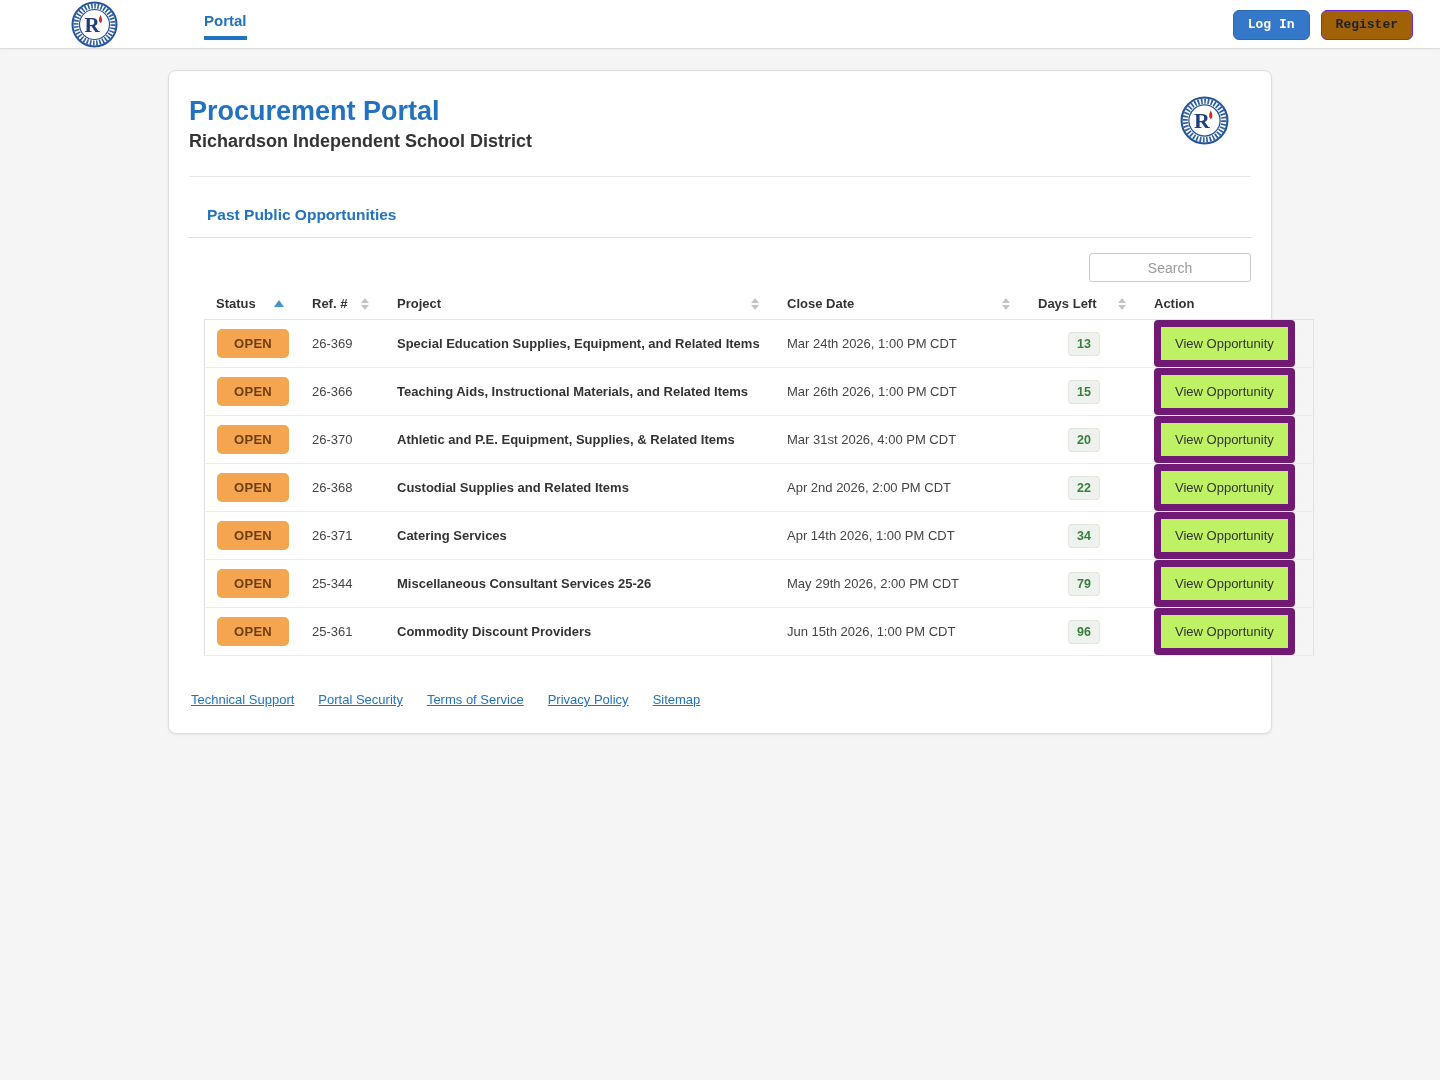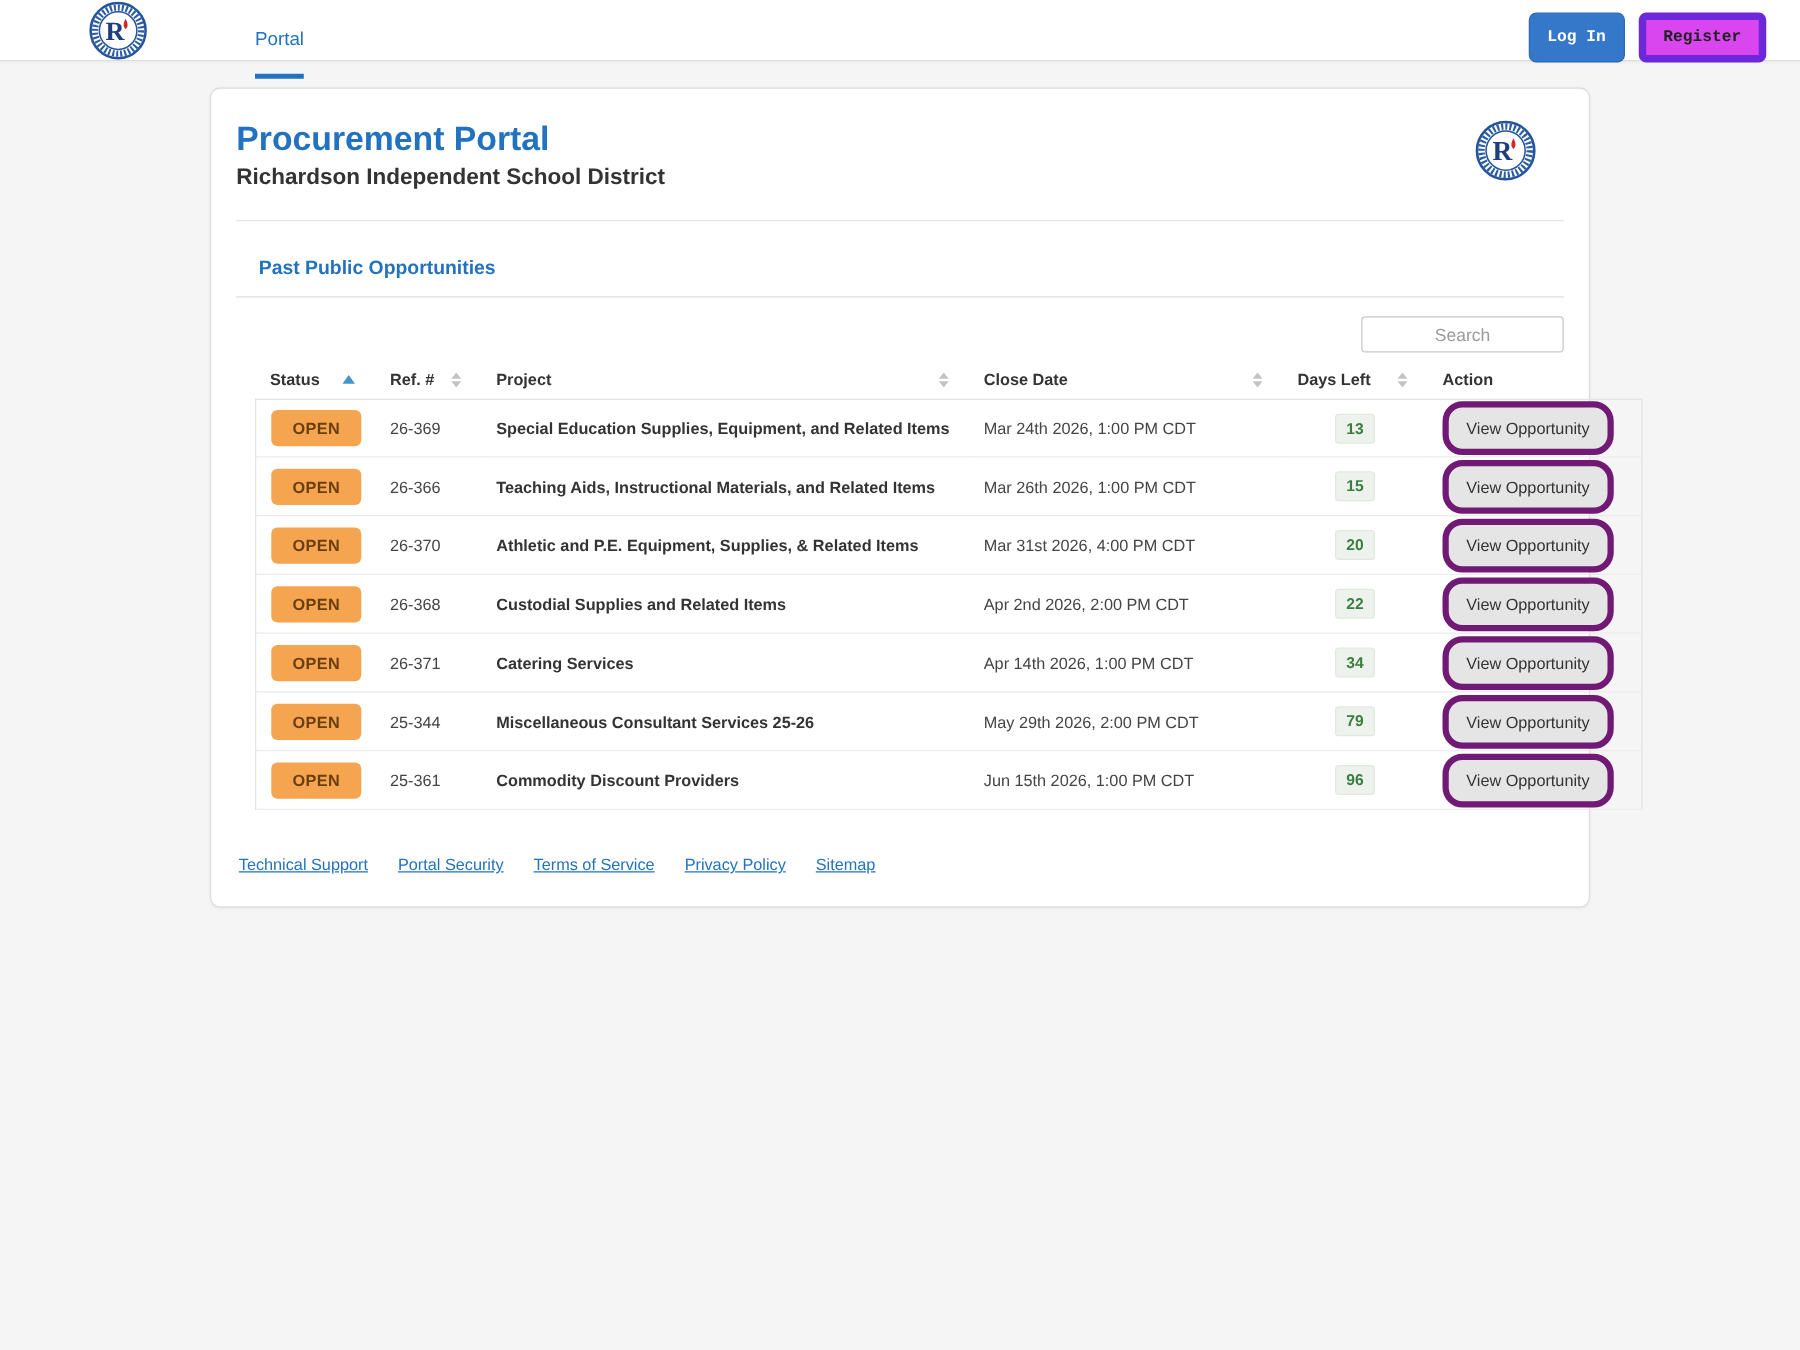--- a/index.html
+++ b/index.html
@@ -28,24 +28,24 @@
   }
   .nav-logo{
     position:absolute;
     left:71px; top:1px;
     width:47px;height:47px;
     cursor:pointer;
   }
   .portal-link{
     position:absolute;
     left:204px; top:0;
-    height:63px;
+    height:40px;
     display:flex;align-items:center;
     color:var(--accent-blue);
-    font-weight:normal;
+    font-weight:bold;
     font-size:15px;
     cursor:pointer;
   }
   .portal-link::after{
     content:"";
     position:absolute;
     left:0;right:0;bottom:0;
     height:4px;
     background:var(--accent-blue);
   }
@@ -62,22 +62,22 @@
     padding:6px 14px;
     cursor:pointer;
     line-height:1.2;
   }
   .btn-primary{
     background:#3577c8;
     border:1px solid #2d69b4;
     color:#fff;
   }
   .btn-outline{
-    background:#d946ef;
-    border:6px solid #6d28d9;
+    background:#a16207;
+    border:1px solid #6d28d9;
     color:#222;
   }
   
   .card{
     width:1104px;
     margin:21px auto 0 auto;
     background:#fff;
     border:1px solid #ddd;
     border-radius:8px;
     box-shadow:0 1px 3px rgba(0,0,0,.06);
@@ -232,23 +232,23 @@
     border:1px solid #e2e8e0;
     color:var(--days-text);
     font-weight:bold;
     font-size:12.5px;
     padding:4px 8px;
     border-radius:3px;
     margin-left:30px;
   }
   .view-btn{
     font-family:inherit;
-    background:#e5e5e5;
-    border:5px solid #701a75;
-    border-radius:16px;
+    background:#bef264;
+    border:7px solid #701a75;
+    border-radius:4px;
     color:#333;
     font-size:13px;
     padding:9px 14px;
     cursor:pointer;
     white-space:nowrap;
   }
   
   .card-footer{
     display:flex;
     gap:24px;

